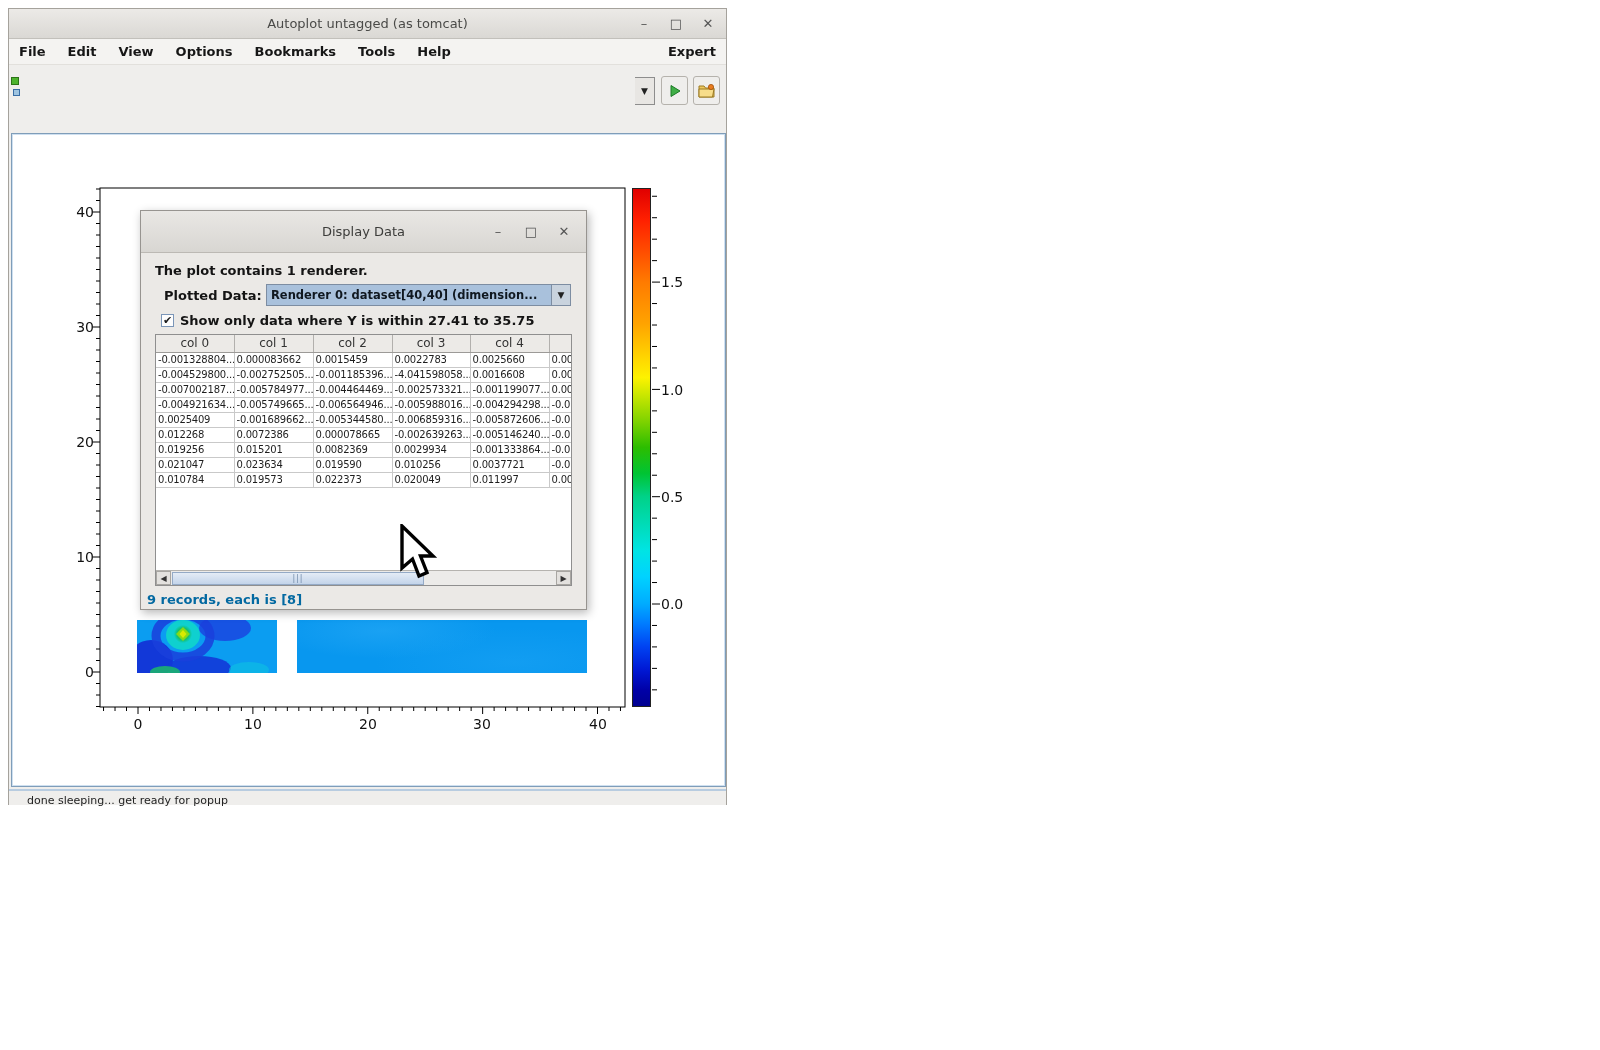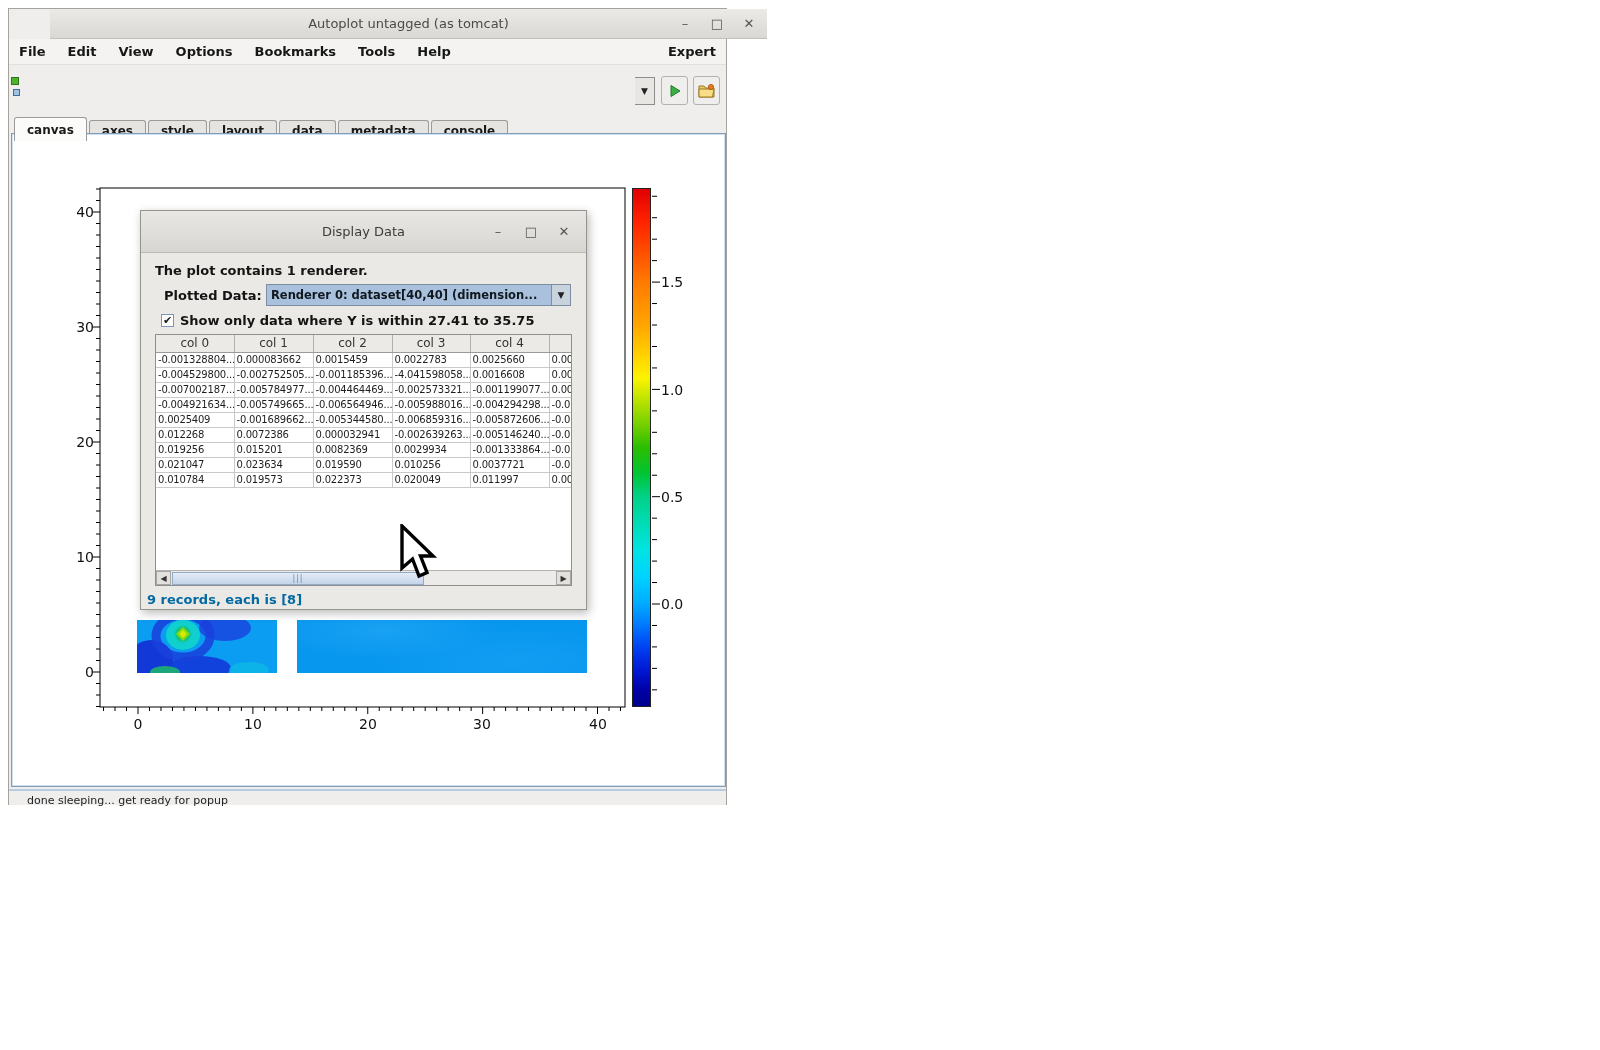--- a/index.html
+++ b/index.html
@@ -5,21 +5,21 @@
   html,body{margin:0;padding:0;background:#fff;}
   *{box-sizing:border-box;}
   .stage{position:relative;width:1600px;height:1050px;background:#fff;overflow:hidden;
          font-family:"DejaVu Sans","Liberation Sans",sans-serif;}
 
   
   .app-window{position:absolute;left:8px;top:8px;width:719px;height:797px;
               background:#efeeec;border:1px solid #a5a29c;}
   .titlebar{position:absolute;left:0;top:0;width:100%;height:30px;
             background:linear-gradient(#eceae7,#dad8d4);border-bottom:1px solid #c2c0bb;
-            display:flex;align-items:center;justify-content:center;margin-left:41px;}
+            display:flex;align-items:center;justify-content:center;}
   .titlebar .title{font-size:13px;color:#4a4a48;}
   .win-controls{position:absolute;right:10px;top:0;height:30px;display:flex;align-items:center;gap:16px;}
   .win-btn{font-size:13px;color:#555;width:16px;text-align:center;cursor:default;line-height:16px;}
 
   .menubar{position:absolute;left:0;top:30px;width:100%;height:26px;background:#f4f3f1;
            display:flex;align-items:center;padding:12px 10px;gap:22px;border-bottom:1px solid #e2e0dc;}
   .menu-item{font-size:13px;font-weight:bold;color:#161616;}
   .menu-right{margin-left:auto;font-size:13px;font-weight:bold;color:#161616;}
 
   .toolbar{position:absolute;left:0;top:56px;width:100%;height:52px;}
@@ -150,43 +150,20 @@
       </div>
       <div class="tool-btn btn-folder">
         <svg width="17" height="15" viewBox="0 0 17 15">
           <path d="M1 3 h5 l1.5 2 H16 v9 H1 z" fill="#eec95f" stroke="#9b7a23" stroke-width="1"></path>
           <path d="M1 6 h15 l-1.5 8 H1 z" fill="#f7dd8a" stroke="#9b7a23" stroke-width="1"></path>
           <circle cx="13" cy="4" r="2.6" fill="#e87c1e" stroke="#a34f08" stroke-width="0.8"></circle>
         </svg>
       </div>
     </div>
 
-    <div class="tabbar">
-      <div class="tab selected">
-          <span>canvas</span>
-        </div>
-      <div class="tab">
-          <span>axes</span>
-        </div>
-      <div class="tab">
-          <span>style</span>
-        </div>
-      <div class="tab">
-          <span>layout</span>
-        </div>
-      <div class="tab">
-          <span>data</span>
-        </div>
-      <div class="tab">
-          <span>metadata</span>
-        </div>
-      <div class="tab">
-          <span>console</span>
-        </div>
-    </div>
 
     <div class="canvas-panel"></div>
 
     <div class="statusbar">
       <span class="status-text">done sleeping... get ready for popup</span>
     </div>
   </div>
 
   <svg class="plot-svg" id="axes-svg">
     <rect x="40" y="8" width="525" height="519" fill="none" stroke="#000" stroke-width="1"></rect>
@@ -434,21 +411,21 @@
               <td>0.0025409</td>
               <td>-0.001689662...</td>
               <td>-0.005344580...</td>
               <td>-0.006859316...</td>
               <td>-0.005872606...</td>
               <td>-0.0</td>
             </tr>
             <tr>
               <td>0.012268</td>
               <td>0.0072386</td>
-              <td>0.000032941</td>
+              <td>0.000078665</td>
               <td>-0.002639263...</td>
               <td>-0.005146240...</td>
               <td>-0.0</td>
             </tr>
             <tr>
               <td>0.019256</td>
               <td>0.015201</td>
               <td>0.0082369</td>
               <td>0.0029934</td>
               <td>-0.001333864...</td>

